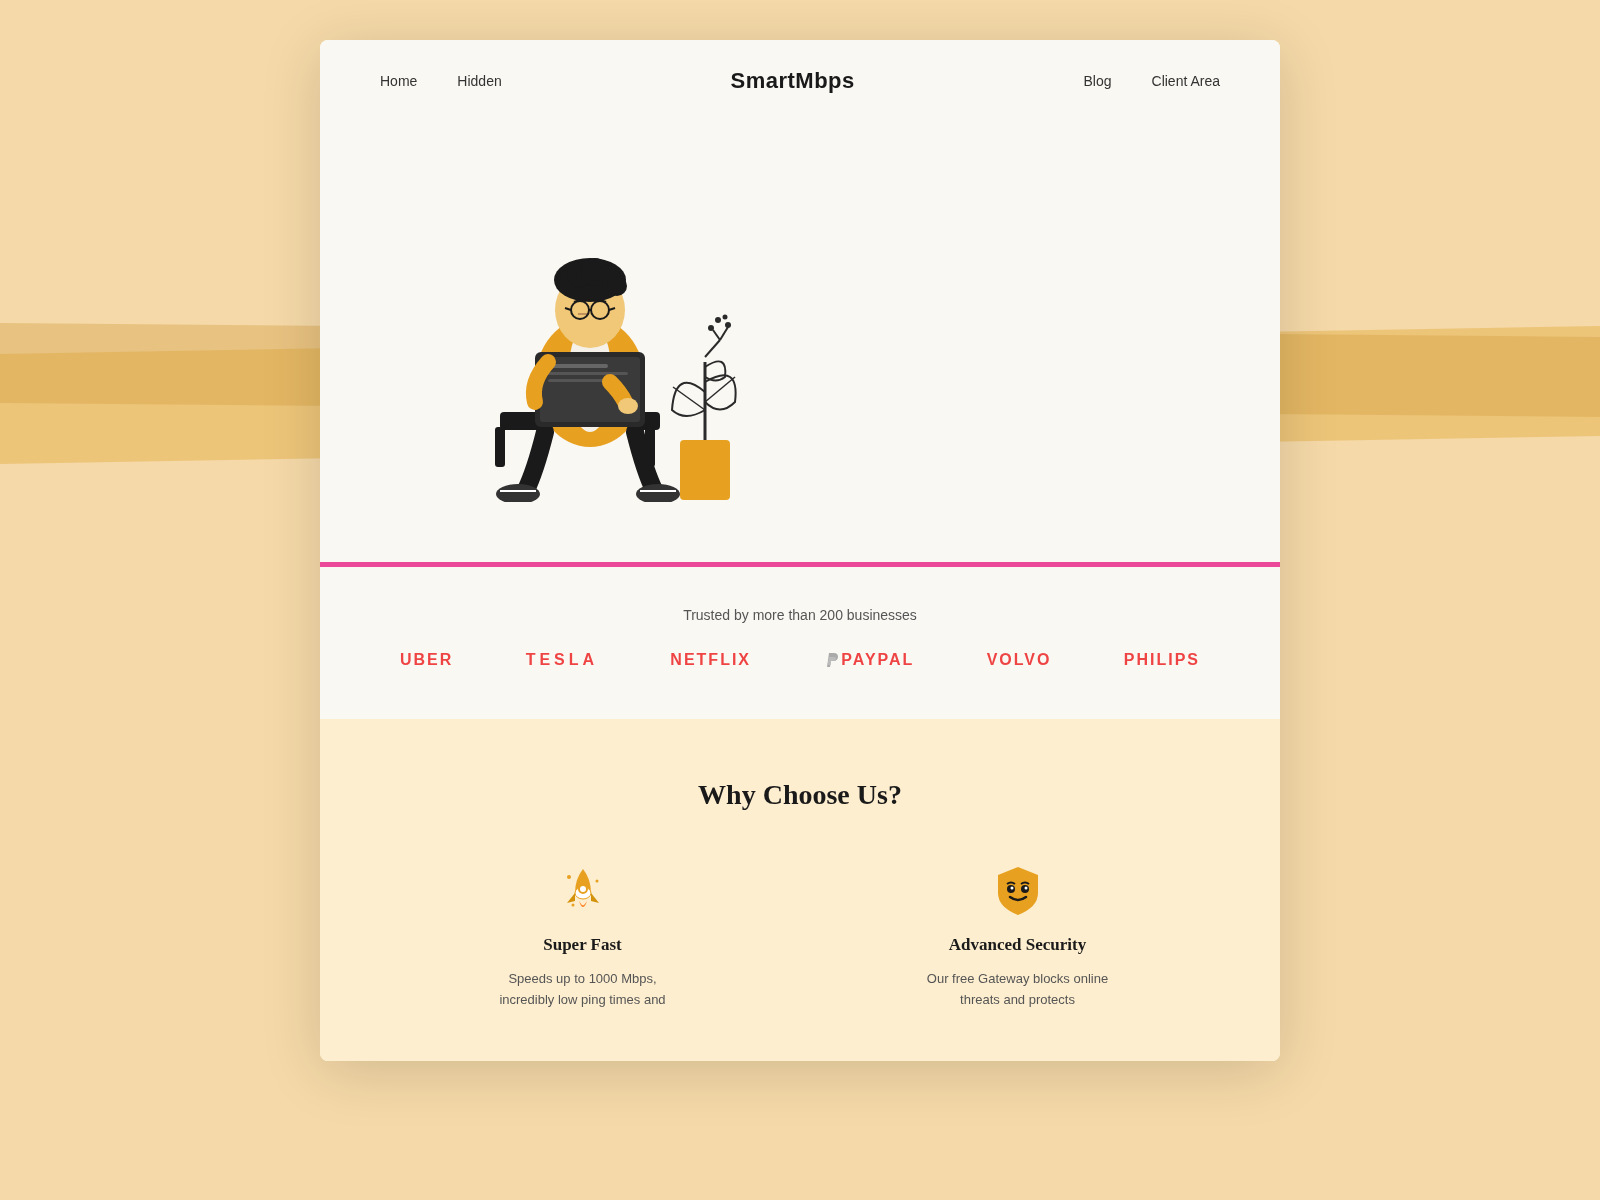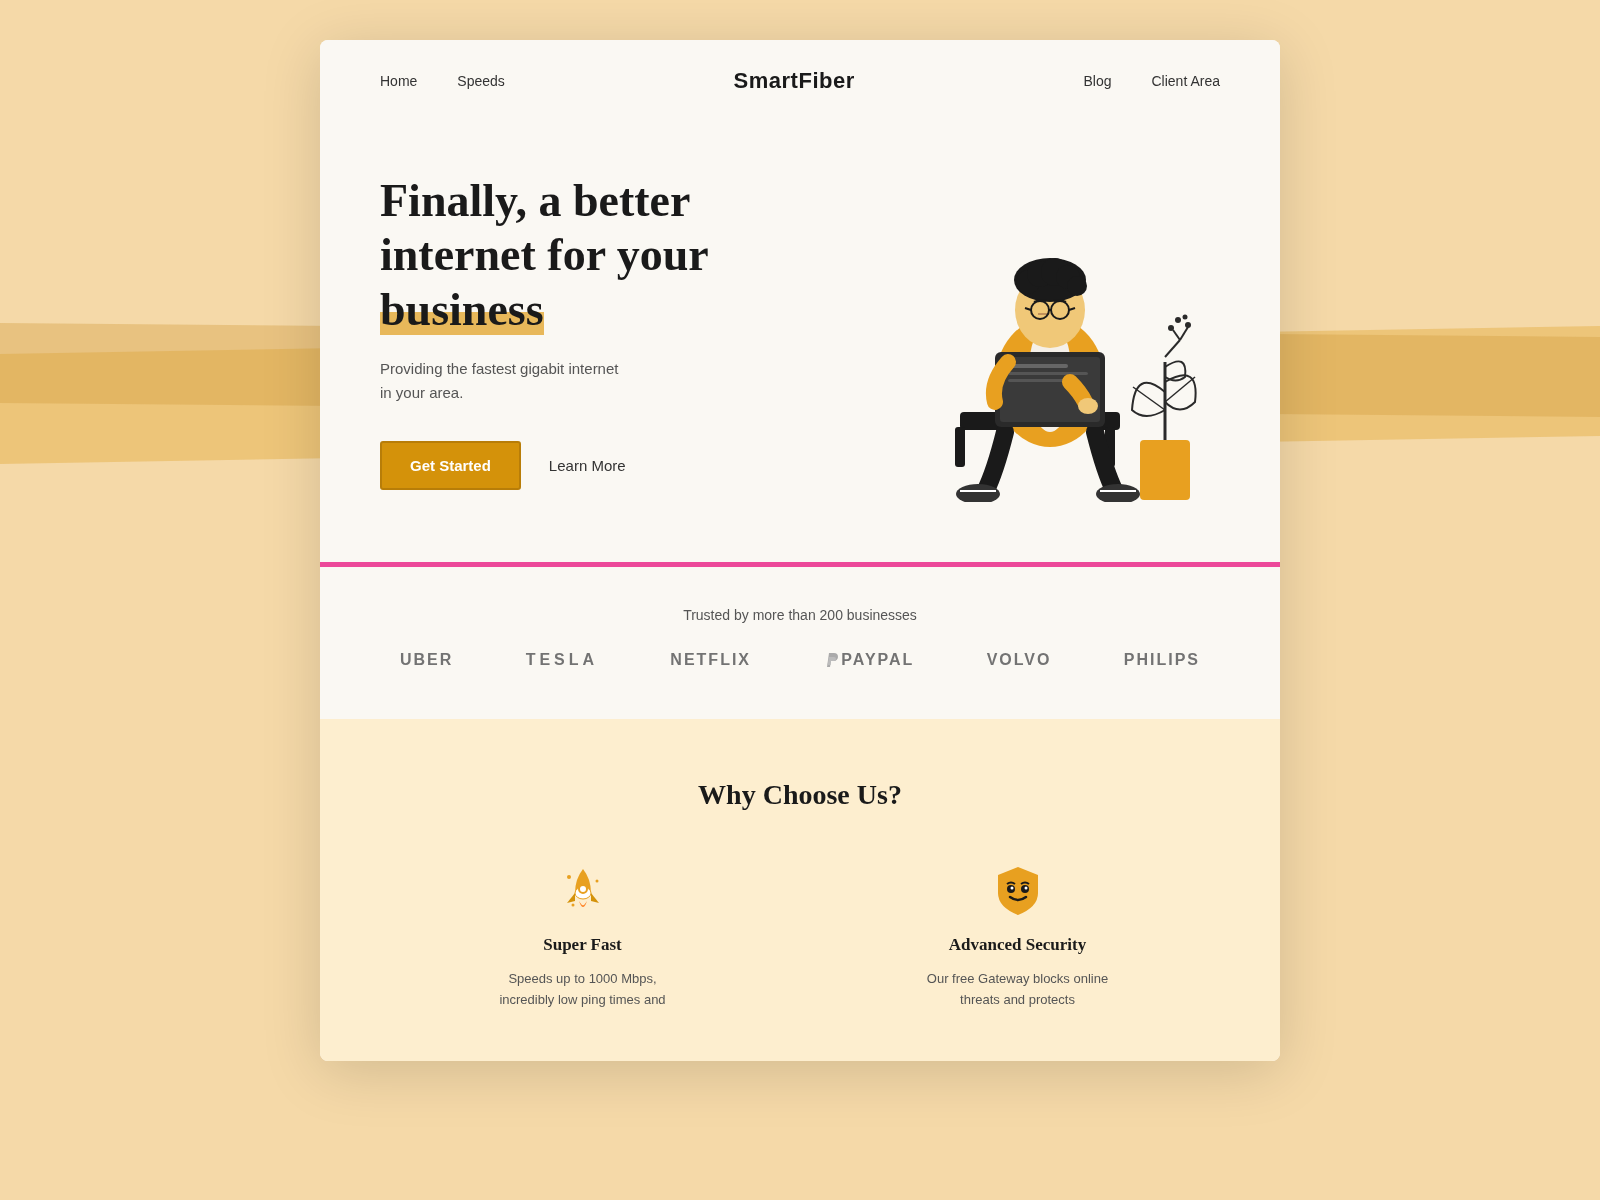--- a/index.html
+++ b/index.html
@@ -170,21 +170,21 @@
     .logos-row {
       display: flex;
       justify-content: space-between;
       align-items: center;
       padding: 0 20px;
     }
     .logo-item {
       font-family: Arial, sans-serif;
       font-weight: 700;
       font-size: 16px;
-      color: #737373;
+      color: #ef4444;
       letter-spacing: 2px;
       text-transform: uppercase;
     }
     .logo-paypal {
       display: flex;
       align-items: flex-end;
     }
 
     
     .why-section {
@@ -231,44 +231,32 @@
     }
   </style>
 </head>
 <body>
 
 <div class="page-wrapper">
 
   <nav>
     <div class="nav-left">
       <a>Home</a>
-      <a>Speeds</a>
+      <a>Hidden</a>
     </div>
     <div class="nav-logo">
-      <span>Smart</span><span>Fiber</span>
+      <span>Smart</span><span>Mbps</span>
     </div>
     <div class="nav-right">
       <a>Blog</a>
       <a>Client Area</a>
     </div>
   </nav>
 
   <section class="hero">
-    <div class="hero-text">
-      <h1 class="hero-title">
-        <span>Finally, a better</span><br>
-        <span>internet for your</span><br>
-        <span class="highlight">business</span>
-      </h1>
-      <p class="hero-subtitle">Providing the fastest gigabit internet<br>in your area.</p>
-      <div class="hero-actions">
-        <button class="btn-primary">Get Started</button>
-        <button class="btn-secondary">Learn More</button>
-      </div>
-    </div>
 
     <div class="hero-illustration">
       <svg class="illus-svg" viewBox="0 0 380 340" xmlns="http://www.w3.org/2000/svg">
 
         <rect x="120" y="250" width="160" height="18" rx="4" fill="#1a1a1a"></rect>
         <rect x="115" y="265" width="10" height="40" rx="3" fill="#1a1a1a"></rect>
         <rect x="265" y="265" width="10" height="40" rx="3" fill="#1a1a1a"></rect>
 
         <ellipse cx="210" cy="220" rx="55" ry="65" fill="#e8a020"></ellipse>
 

